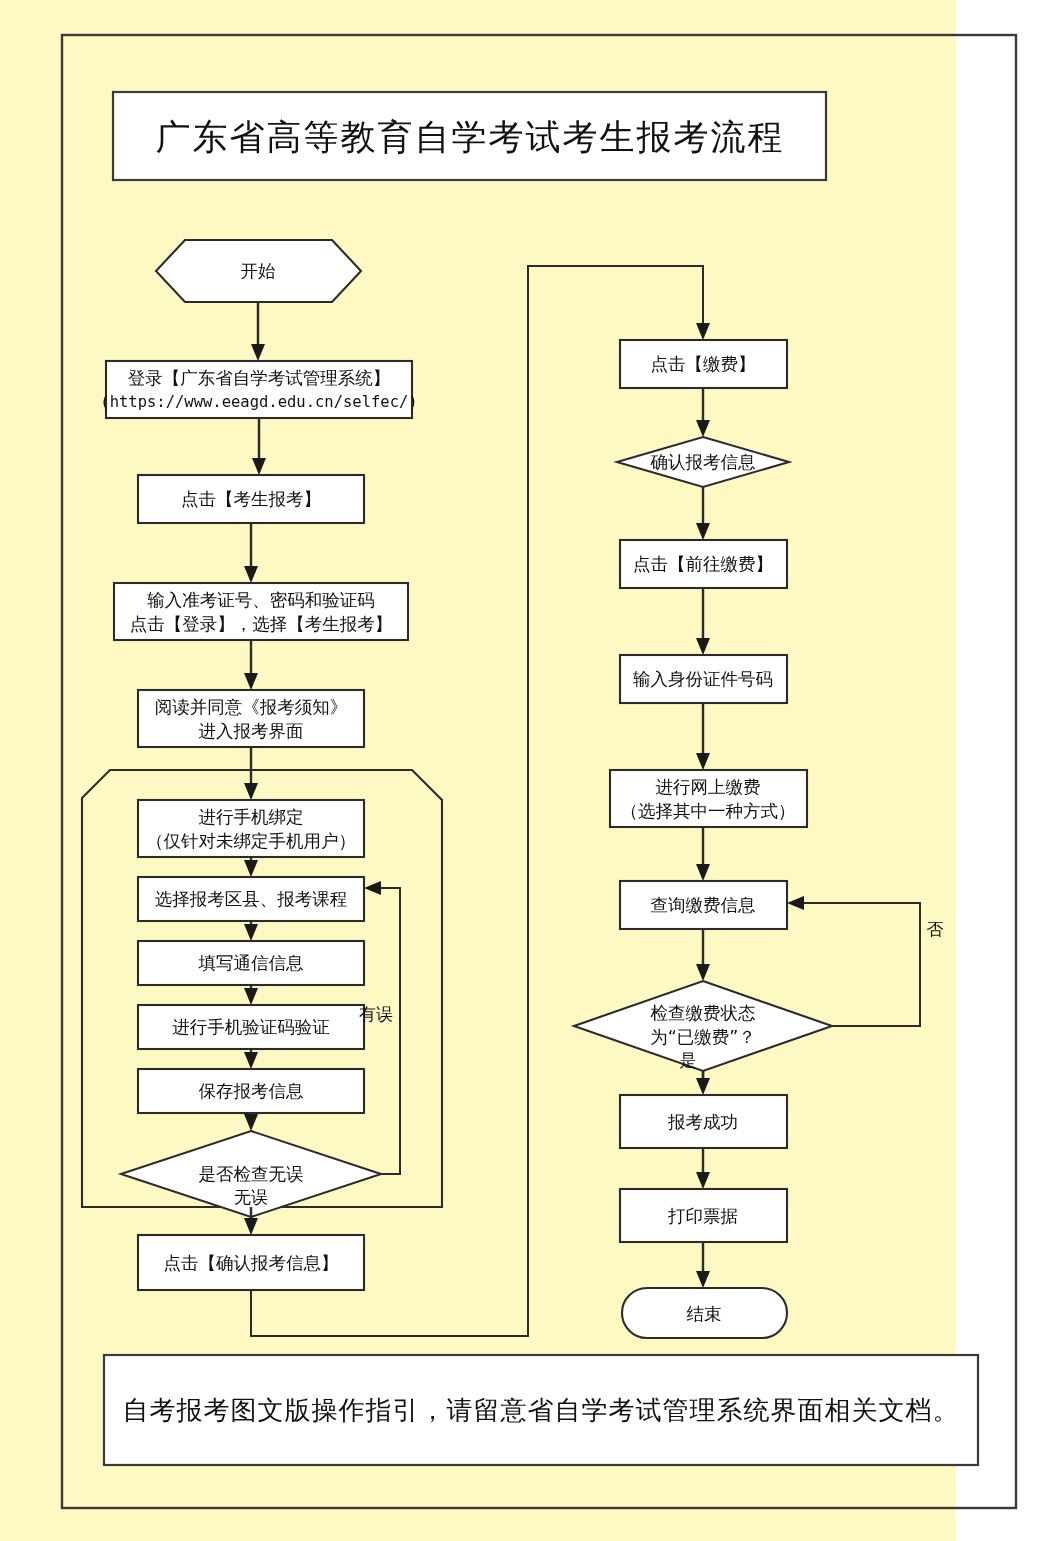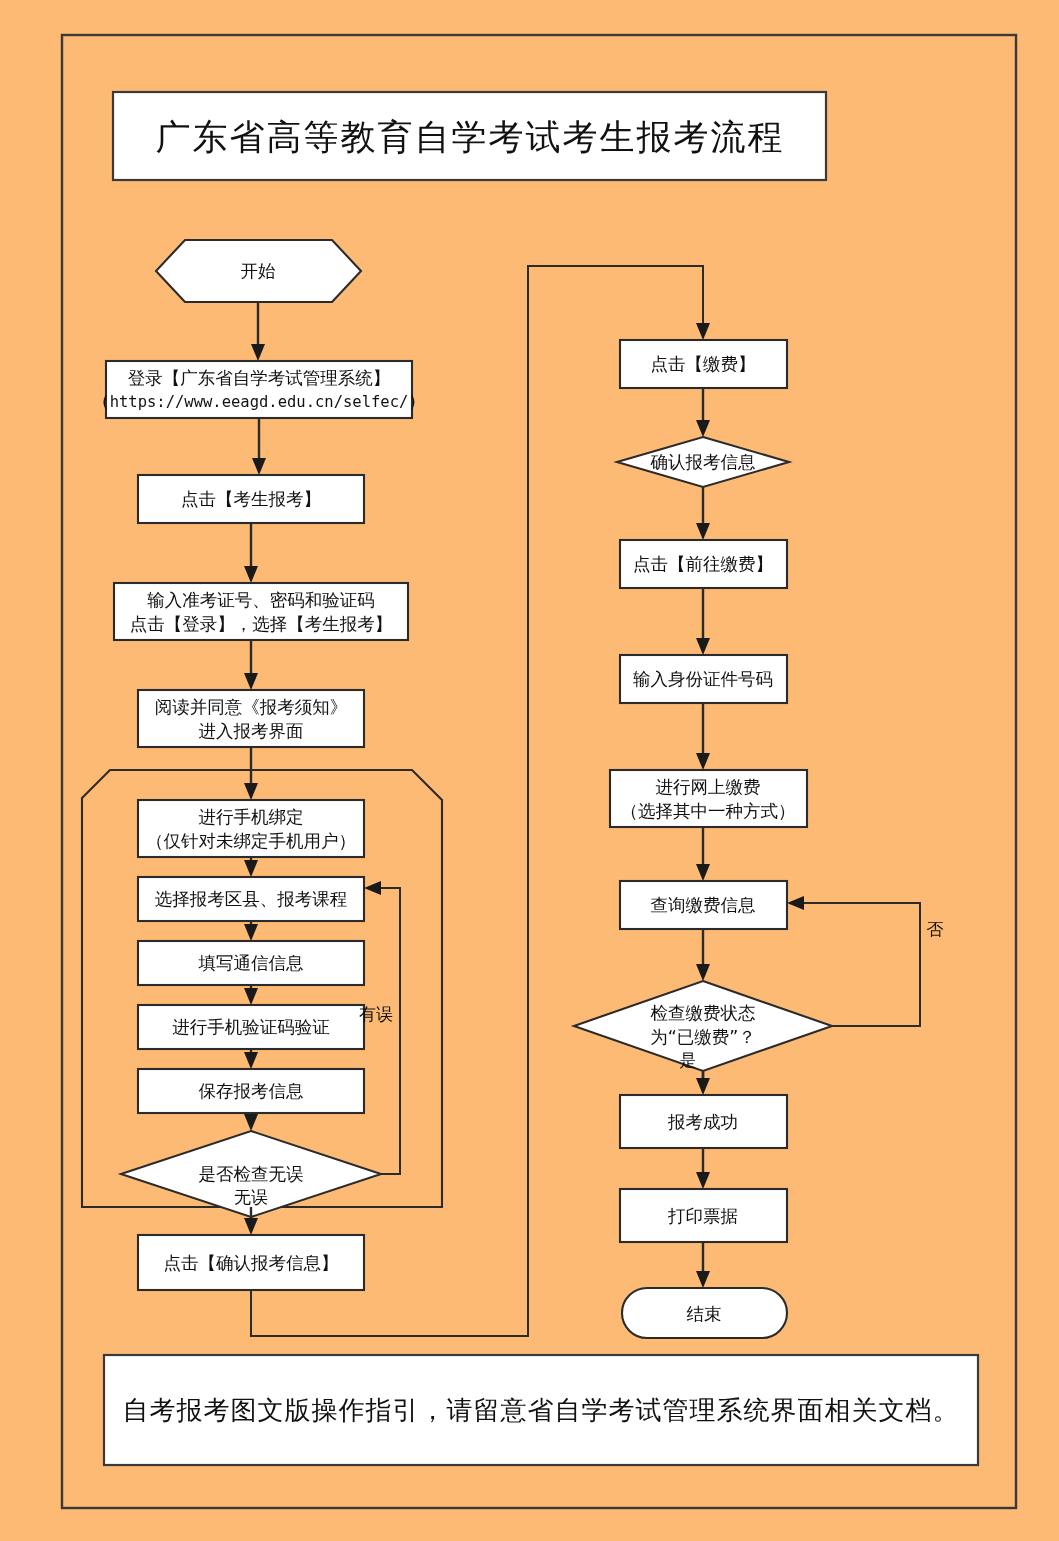--- a/index.html
+++ b/index.html
@@ -8,23 +8,23 @@
     background: #ffffff;
   }
   body {
     width: 1059px;
     height: 1541px;
     font-family: "DejaVu Sans", "Liberation Sans", sans-serif;
     overflow: hidden;
   }
   #page {
     position: relative;
-    width: 1059px;
+    width: 956px;
     height: 1541px;
-    background: #fdba74;
+    background: #fef9c3;
   }
   #flow-svg {
     position: absolute;
     left: 0;
     top: 0;
     width: 1059px;
     height: 1541px;
   }
   .node-box,
   .node-diamond,

